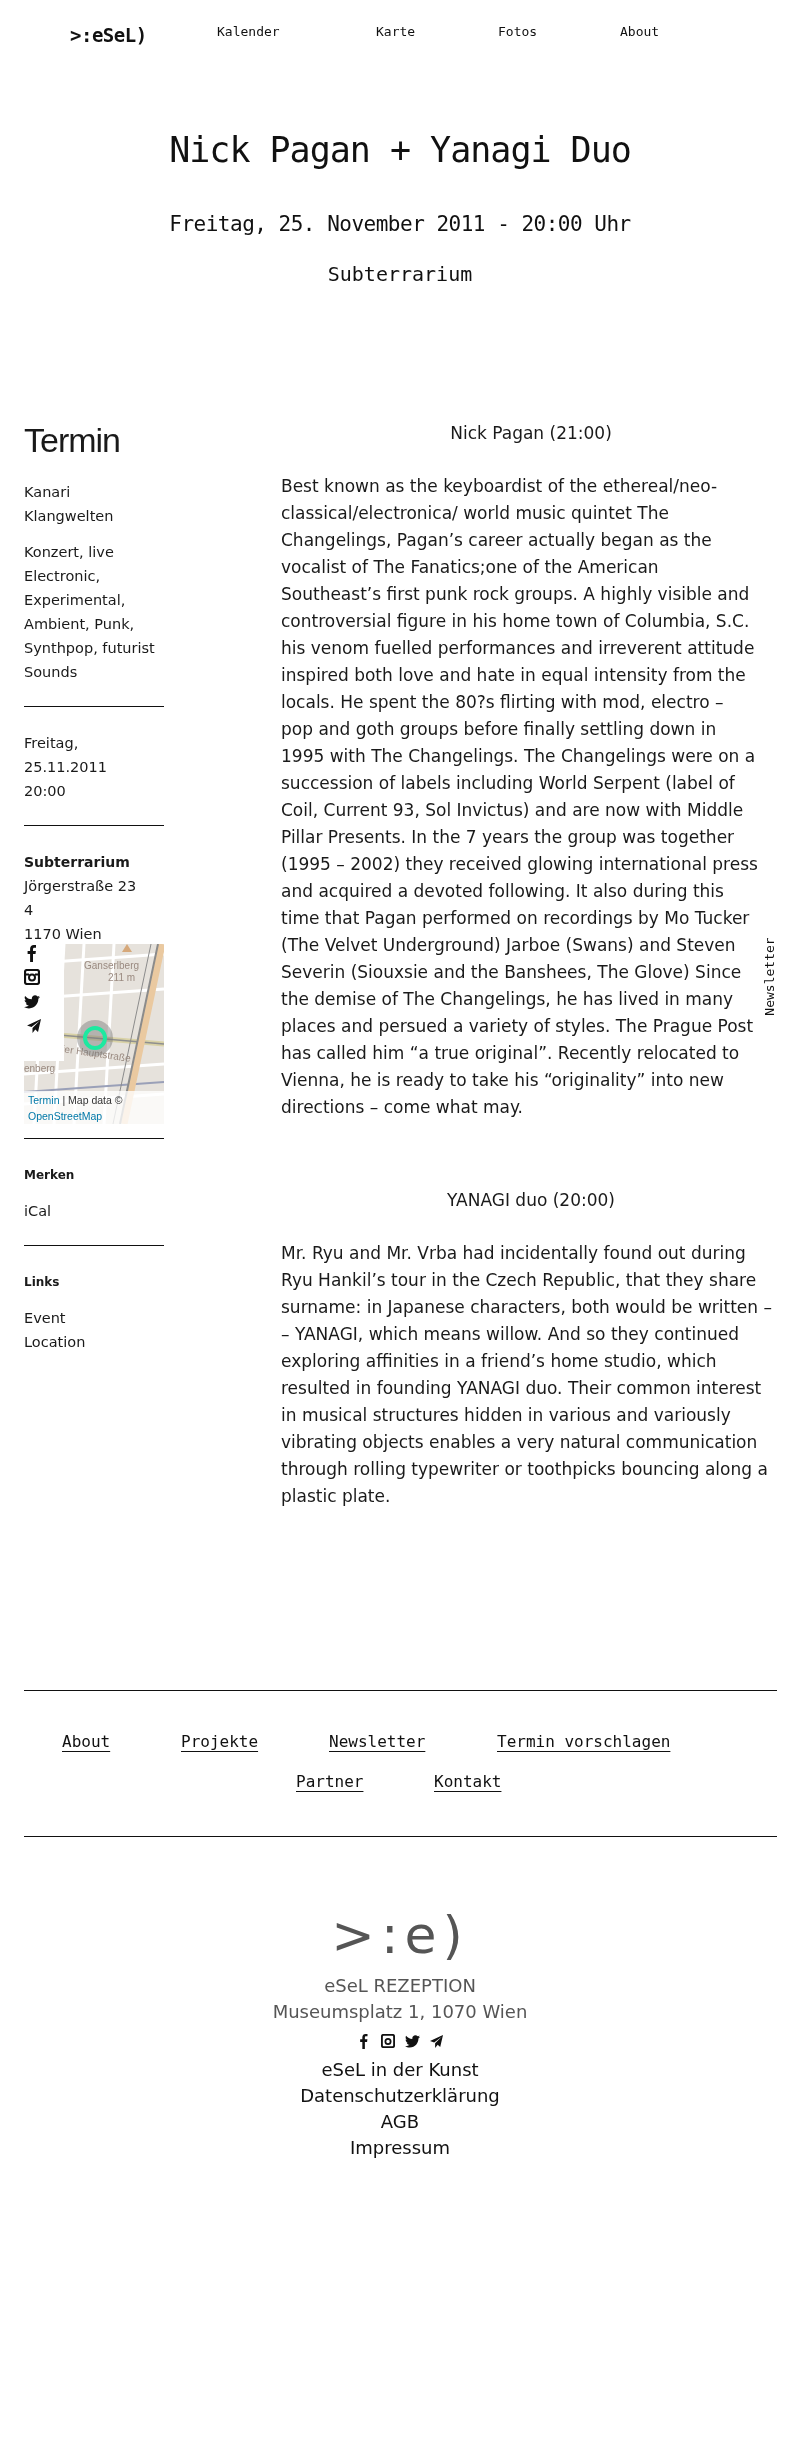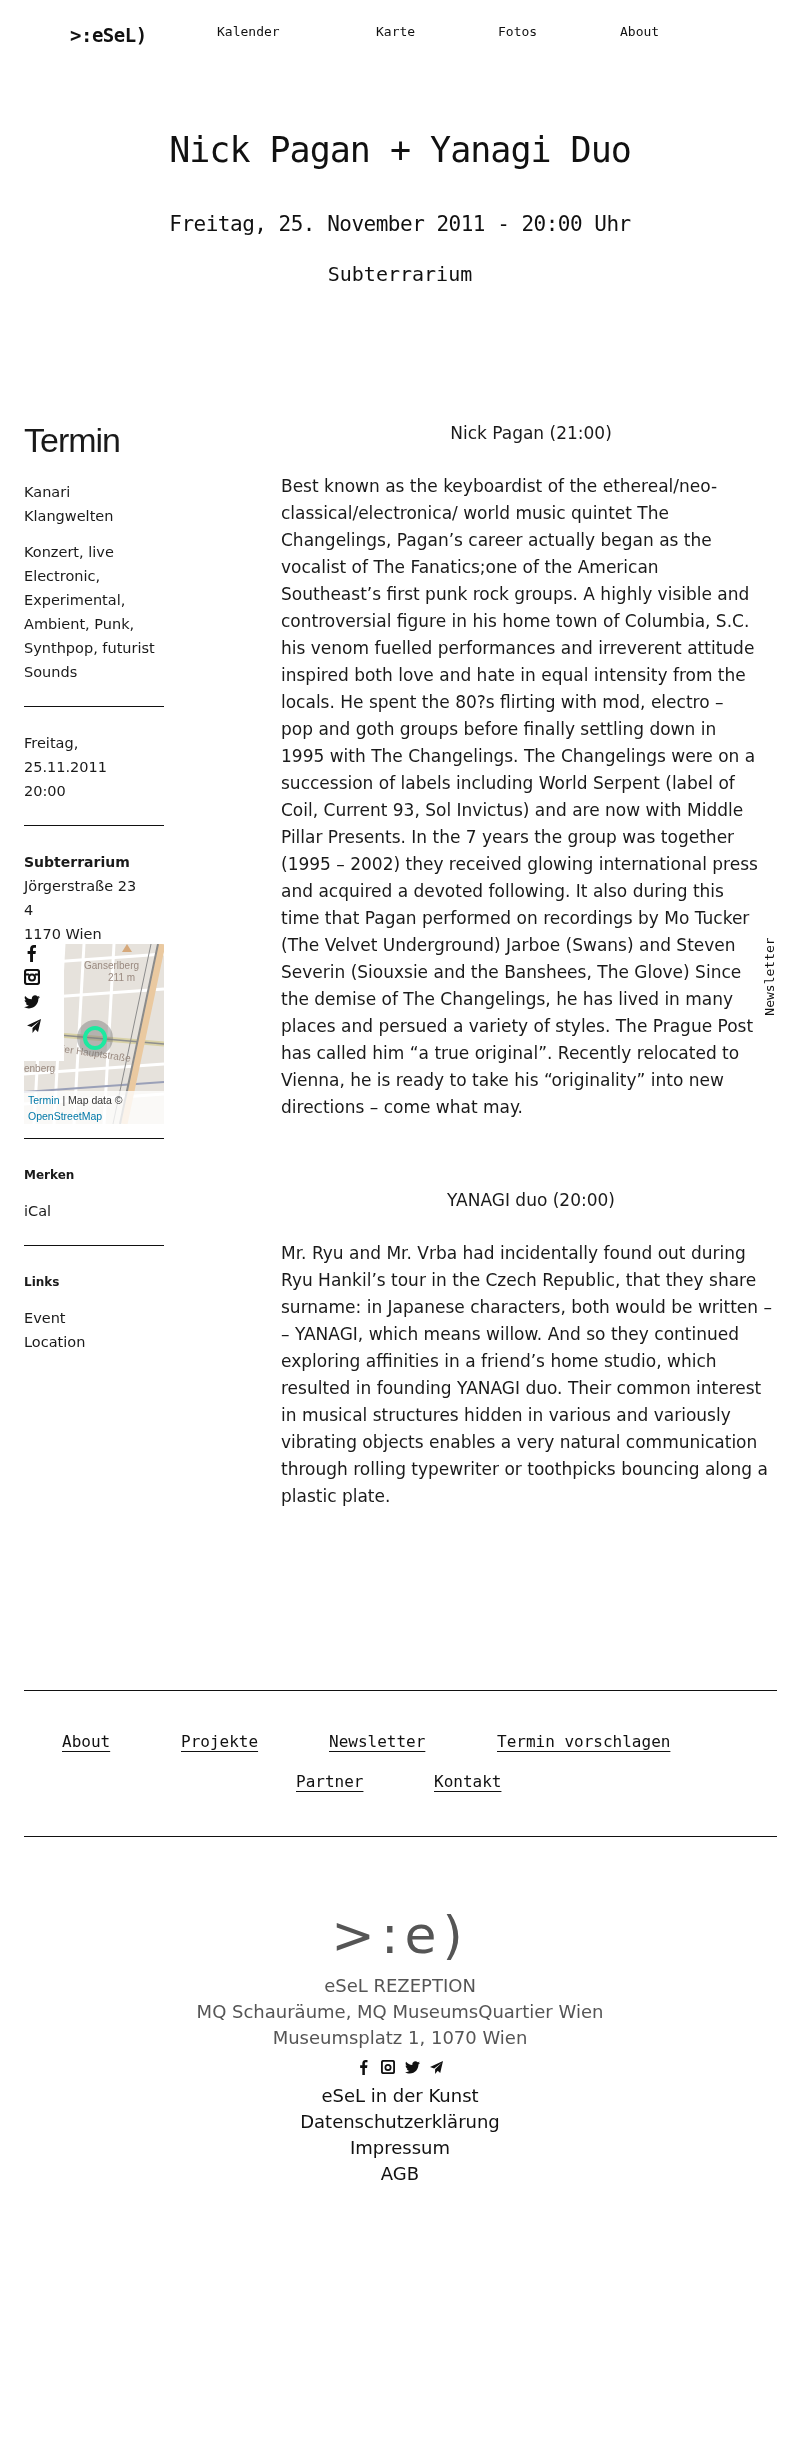--- a/index.html
+++ b/index.html
@@ -189,37 +189,36 @@
   <a style="left:497px">Termin vorschlagen</a>
   <a style="left:296px;top:40px">Partner</a>
   <a style="left:434px;top:40px">Kontakt</a>
 </nav>
 <div class="footer-line" style="top:1836px"></div>
 
 <footer class="bottom">
   <div class="big-logo">&gt;:e)</div>
   <div class="addr">
     <div>eSeL REZEPTION</div>
-    <div>MQ Schauräume, MQ MuseumsQuartier Wien</div>
     <div>Museumsplatz 1, 1070 Wien</div>
   </div>
   <div class="icons">
     <span><svg width="14" height="16" viewBox="0 0 16 18">
           <path d="M9 18V10h2.5l.4-3H9V5.2c0-.9.3-1.5 1.5-1.5H12V1.1C11.7 1 10.8 1 9.8 1 7.6 1 6.1 2.3 6.1 4.8V7H3.6v3h2.5v8z" fill="#111"></path>
         </svg></span>
     <span><svg width="14" height="14" viewBox="0 0 16 16">
           <rect x="1" y="1" width="14" height="14" rx="2" fill="none" stroke="#111" stroke-width="2.2"></rect>
           <circle cx="8" cy="8.5" r="3" fill="none" stroke="#111" stroke-width="2"></circle>
         </svg></span>
     <span><svg width="15" height="13" viewBox="0 0 24 20">
           <path d="M24 2.4c-.9.4-1.8.6-2.8.8 1-.6 1.8-1.6 2.2-2.7-1 .6-2 1-3.1 1.2C19.3.7 18 0 16.6 0c-2.7 0-4.9 2.2-4.9 4.9 0 .4 0 .8.1 1.1C7.7 5.8 4.1 3.9 1.7.9c-.4.7-.7 1.6-.7 2.5 0 1.7.9 3.2 2.2 4.1-.8 0-1.6-.2-2.2-.6v.1c0 2.4 1.7 4.4 3.9 4.8-.4.1-.8.2-1.3.2-.3 0-.6 0-.9-.1.6 2 2.4 3.4 4.6 3.4-1.7 1.3-3.8 2.1-6.1 2.1H0c2.2 1.4 4.8 2.2 7.5 2.2 9.1 0 14-7.5 14-14v-.6c1-.7 1.8-1.6 2.5-2.6z" fill="#111"></path>
         </svg></span>
     <span><svg width="13" height="13" viewBox="0 0 14 14">
           <path d="M14 0L0 6.5l4.5 1.6L13 1.5 5.5 9v5l2.8-3.4L11 13z" fill="#111"></path>
         </svg></span>
   </div>
   <div class="links">
     <a>eSeL in der Kunst</a>
     <a>Datenschutzerklärung</a>
+    <a>AGB</a>
     <a>Impressum</a>
-    <a>AGB</a>
   </div>
 </footer>
 
 </body></html>

